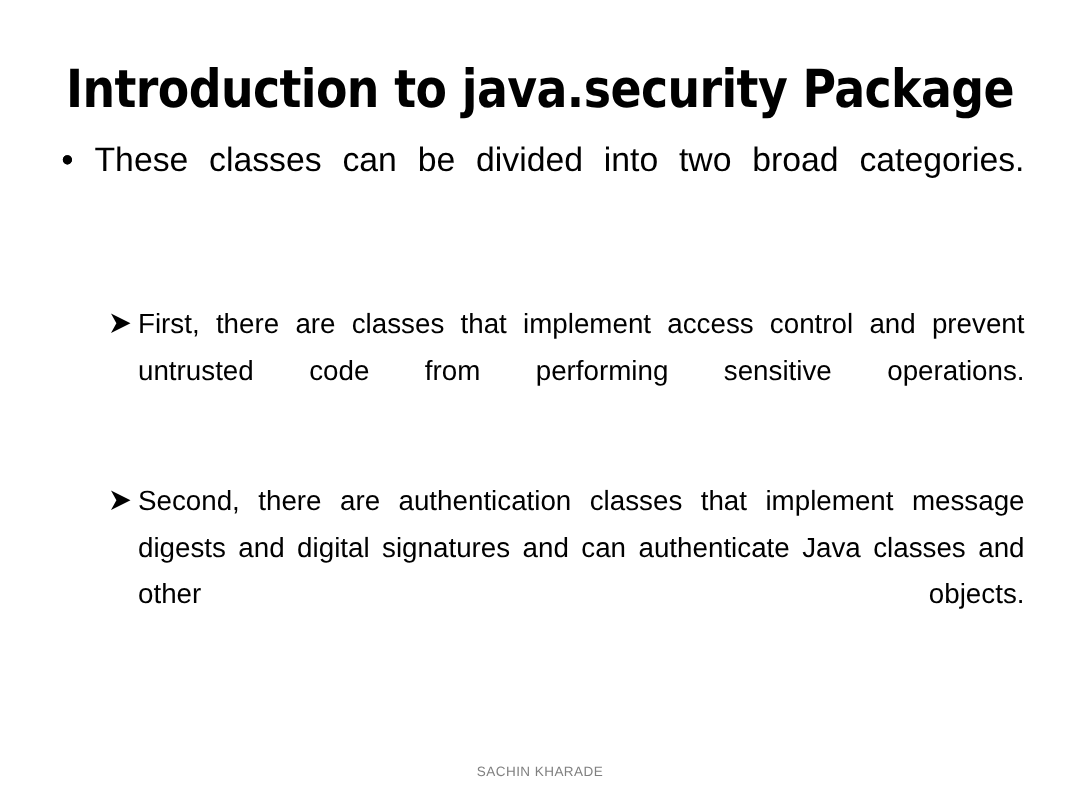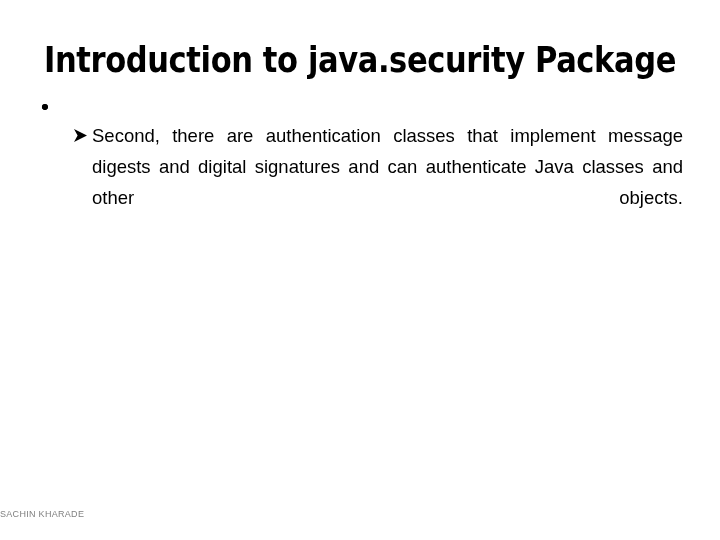--- a/index.html
+++ b/index.html
@@ -128,20 +128,21 @@
     width: 100%;
     height: 0;
   }
 
   
   .slide-footer {
     position: absolute;
     left: 0;
     top: 508px;
     width: 720px;
+    text-align: center;
     font-size: 9px;
     line-height: 13px;
     letter-spacing: 0.3px;
     color: #808080;
   }
 </style>
 </head>
 <body>
 
 <div class="slide">
@@ -151,26 +152,35 @@
   <div class="body-region">
 
     <ul class="lvl1-list">
 
       <li class="lvl1-item">
         <span class="lvl1-marker">•</span>
       </li>
 
       <li class="lvl1-item">
         <span class="lvl1-marker">•</span>
+        <span class="lvl1-text">These classes can be divided into two broad categories.</span>
       </li>
 
     </ul>
 
     <ul class="lvl2-list">
 
+      <li class="lvl2-item">
+        <span class="lvl2-marker">
+          <svg width="15" height="15" viewBox="0 0 15 15" aria-hidden="true">
+            <path d="M1 1 L14 7.5 L1 14 L4.6 7.5 Z" fill="#000000"></path>
+          </svg>
+        </span>
+        <span class="lvl2-text">First, there are classes that implement access control and prevent untrusted code from performing sensitive operations.</span>
+      </li>
 
       <li class="lvl2-item">
         <span class="lvl2-marker">
           <svg width="15" height="15" viewBox="0 0 15 15" aria-hidden="true">
             <path d="M1 1 L14 7.5 L1 14 L4.6 7.5 Z" fill="#000000"></path>
           </svg>
         </span>
         <span class="lvl2-text">Second, there are authentication classes that implement message digests and digital signatures and can authenticate Java classes and other objects.</span>
       </li>
 

